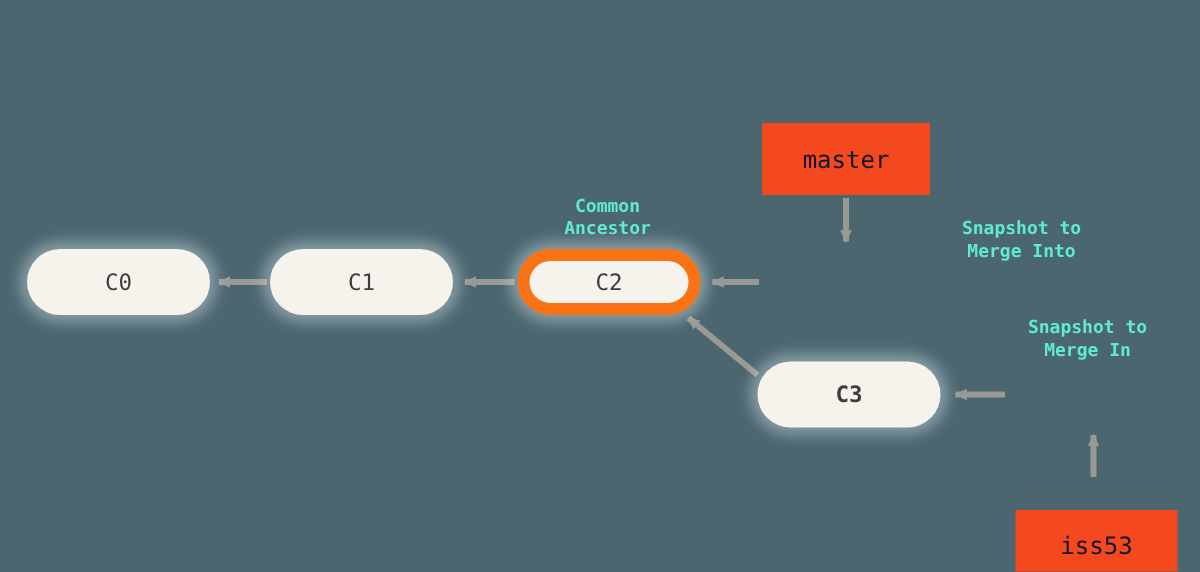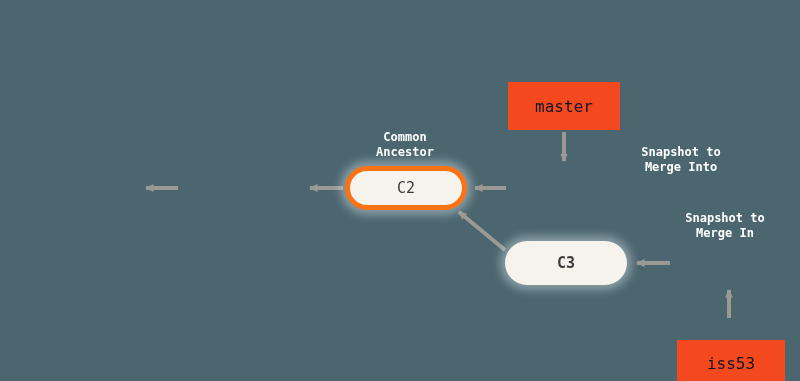--- a/index.html
+++ b/index.html
@@ -35,40 +35,40 @@
     justify-content: center;
     background: #f6f3ed;
     border-radius: 999px;
     font-family: "DejaVu Sans Mono", monospace;
     font-size: 15px;
     color: #3c3c3c;
     box-sizing: border-box;
     box-shadow: 0 0 9px 5px rgba(226,240,246,0.40);
   }
   .commit.highlight {
-    border: 5px solid #f97316;
+    border: 8px solid #f97316;
   }
 
   
   .branch {
     position: absolute;
     display: flex;
     align-items: center;
     justify-content: center;
     background: #f4481e;
     color: #0f172a;
     font-family: "DejaVu Sans Mono", monospace;
     font-size: 16px;
     box-sizing: border-box;
   }
 
   
   .annot {
     position: absolute;
-    color: #ffffff;
+    color: #5eead4;
     font-family: "DejaVu Sans Mono", monospace;
     font-size: 12px;
     line-height: 15px;
     text-align: center;
     white-space: pre-line;
     font-weight: bold;
   }
 </style>
 </head>
 <body>
@@ -104,20 +104,26 @@
 
     <g>
       <line x1="564" y1="132" x2="564" y2="161" stroke="#9a9a94" stroke-width="4" marker-end="url(#ah)"></line>
     </g>
 
     <g>
       <line x1="729" y1="318" x2="729" y2="290" stroke="#9a9a94" stroke-width="4" marker-end="url(#ah)"></line>
     </g>
   </svg>
 
+  <div class="commit" style="left:18px;  top:166px; width:122px; height:44px;">
+    <span>C0</span>
+  </div>
+  <div class="commit" style="left:180px; top:166px; width:122px; height:44px;">
+    <span>C1</span>
+  </div>
   <div class="commit highlight" style="left:345px; top:166px; width:122px; height:44px;">
     <span>C2</span>
   </div>
   <div class="commit" style="left:505px; top:241px; width:122px; height:44px;font-weight:bold;">
     <span>C3</span>
   </div>
 
   <div class="branch" style="left:508px; top:82px; width:112px; height:48px;">
     <span>master</span>
   </div>

